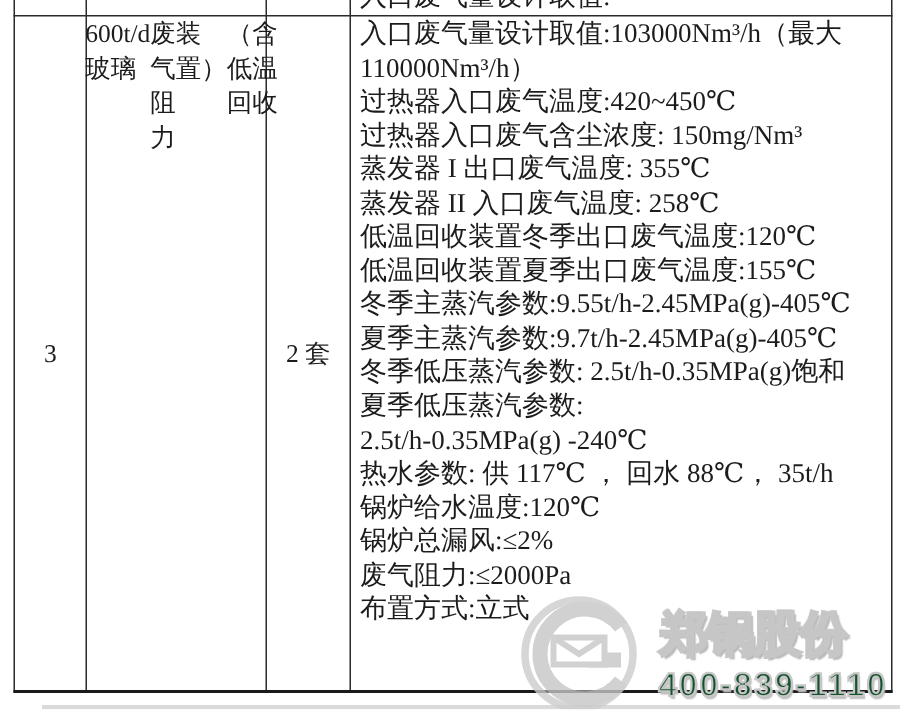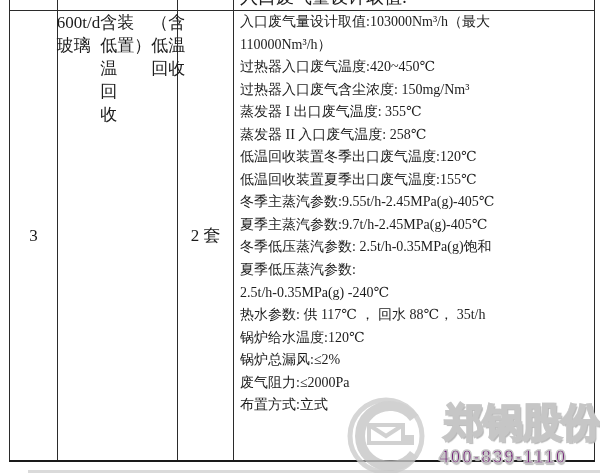--- a/index.html
+++ b/index.html
@@ -18,44 +18,43 @@
   .pagebreak{position:absolute;left:28px;top:470px;width:572px;height:3px;background:#dadada;}
 
   .cell{position:absolute;display:flex;align-items:center;justify-content:center;
         font-size:17px;line-height:23px;}
   .cell.idx{left:10px;top:11px;width:47px;height:449px;}
   .cell.name{left:66px;top:11px;width:110px;height:449px;
              flex-direction:row;align-items:flex-start;justify-content:center;}
   .cell.qty{left:178px;top:11px;width:55px;height:449px;}
 
   .cell.specs{left:240px;top:11px;width:354px;height:451px;
-              display:block;font-size:14px;line-height:22.55px;}
+              display:block;font-size:18px;line-height:22.55px;}
   .spec{white-space:nowrap;}
 
   .toprow{position:absolute;left:240px;top:0;width:350px;height:9px;overflow:hidden;}
   .toprow span{display:block;font-size:18px;line-height:22px;transform:translateY(-14px);white-space:nowrap;}
 
   
   .wm{position:absolute;pointer-events:none;}
   .wm-logo{left:336px;top:394px;width:104px;height:79px;opacity:.8;}
   .wm-company{
     left:440px;top:398px;width:160px;height:48px;
     font-family:"Liberation Sans","DejaVu Sans",sans-serif;
-    font-weight:bold;font-size:40px;line-height:48px;letter-spacing:-1px;
+    font-weight:bold;font-size:32px;line-height:48px;letter-spacing:-1px;
     color:#ffffff;
     -webkit-text-stroke:2px #c6c6c6;
     text-shadow:2px 2px 1px #b9b9b9, -1px -1px 0 #d9d9d9;
     white-space:nowrap;
-    text-align:right;
   }
   .wm-phone{
     left:439px;top:445px;width:160px;
     font-family:"Liberation Sans","DejaVu Sans",sans-serif;
-    font-weight:bold;font-size:18px;line-height:24px;letter-spacing:1.5px;
-    color:#701a75;
+    font-weight:bold;font-size:22px;line-height:24px;letter-spacing:1.5px;
+    color:#14532d;
     -webkit-text-stroke:1.5px #c6c6c6;
     text-shadow:1px 2px 1px #bdbdbd;
     white-space:nowrap;
   }
 </style>
 </head>
 <body>
 
 <div class="page">
 
@@ -69,21 +68,21 @@
   <div class="pagebreak"></div>
 
   <div class="toprow">
     <span>入口废气量设计取值:</span>
   </div>
 
   <div class="cell idx">3</div>
 
   <div class="cell name">
       <div>600t/d 玻璃</div>
-      <div>含低温回收</div>
+      <div>废气阻力</div>
       <div>装置）</div>
       <div>（含低温回收</div>
     </div>
 
   <div class="cell qty">2 套</div>
 
   <div class="cell specs">
       <div class="spec">入口废气量设计取值:103000Nm³/h（最大</div>
       <div class="spec">110000Nm³/h）</div>
       <div class="spec">过热器入口废气温度:420~450℃</div>

